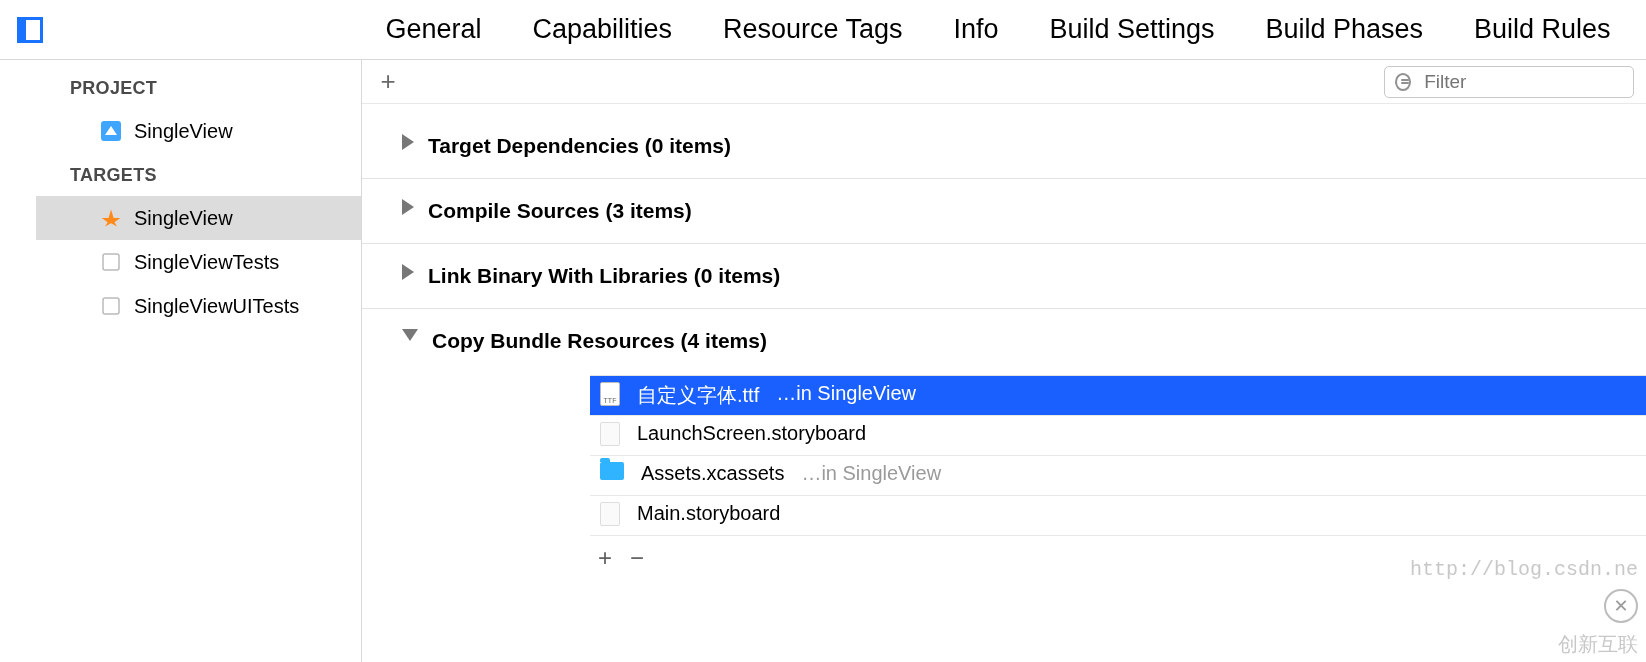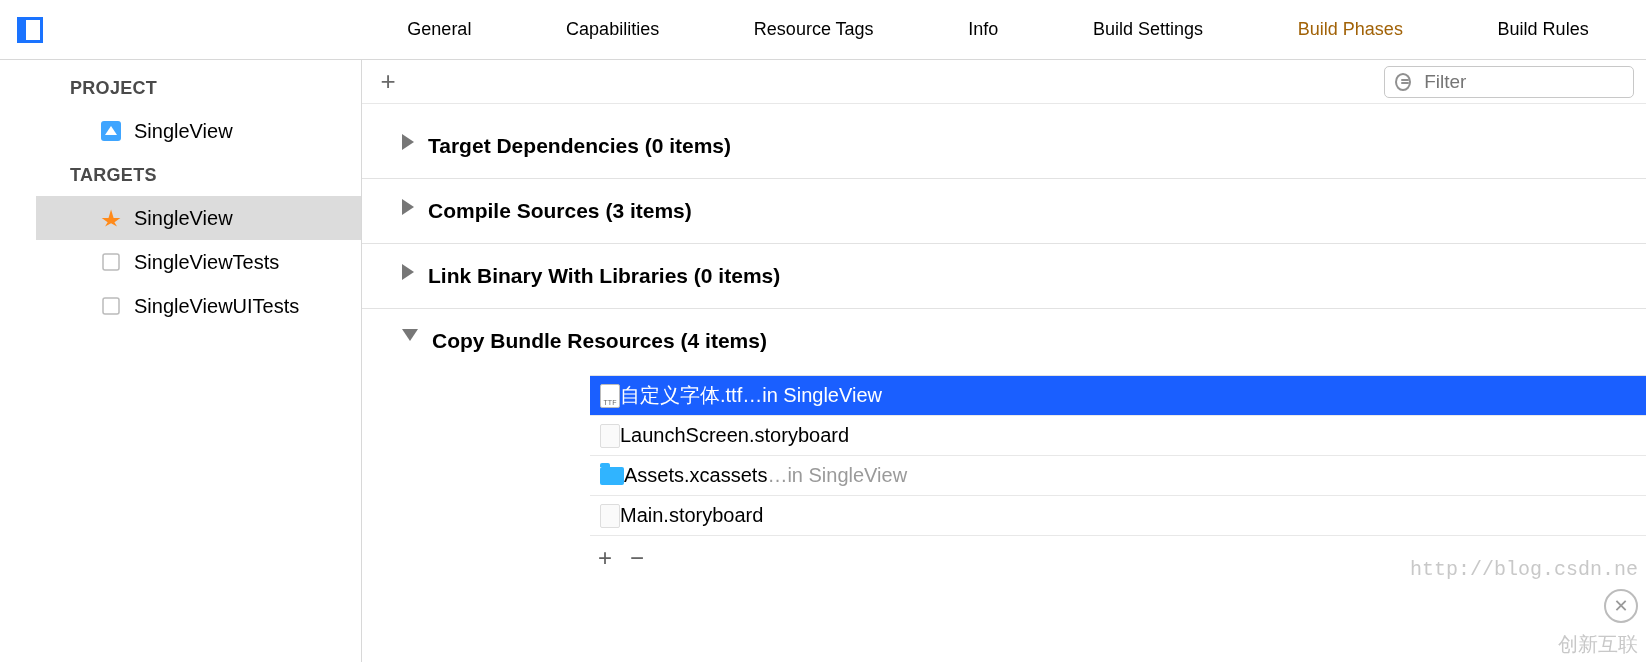--- a/index.html
+++ b/index.html
@@ -38,26 +38,26 @@
     width: 6px;
     background: #1a73ff;
   }
   .tabs {
     flex: 1;
     display: flex;
     justify-content: space-around;
     padding: 0 10px 0 300px;
   }
   .tab {
-    font-size: 18px;
+    font-size: 27px;
     color: #000;
     cursor: default;
     padding: 0 6px;
   }
-  .tab.active { color: #a16207; }
+  .tab.active { color: #000000; }
   
   .split {
     display: flex;
     height: calc(100% - 60px);
     padding-left: 36px;
   }
   
   .sidebar {
     width: 326px;
     border-right: 1px solid #d8d8d8;
@@ -164,22 +164,21 @@
     border-right: 8px solid transparent;
     border-top: 12px solid #777;
   }
   .phase-body {
     margin-top: 22px;
     margin-left: 188px;
     border-top: 1px solid #e2e2e2;
   }
   .res-row {
     display: flex;
-    align-items: center;
-    gap: 0;
+    gap: 17px;
     padding: 6px 10px;
     border-bottom: 1px solid #e8e8e8;
     font-size: 20px;
     min-height: 40px;
   }
   .res-row.sel { background: #1a5fff; color: #fff; }
   .res-row.sel .res-path { color: #fff; }
   .res-path { color: #9a9a9a; }
   .file-ico {
     width: 20px; height: 24px;

